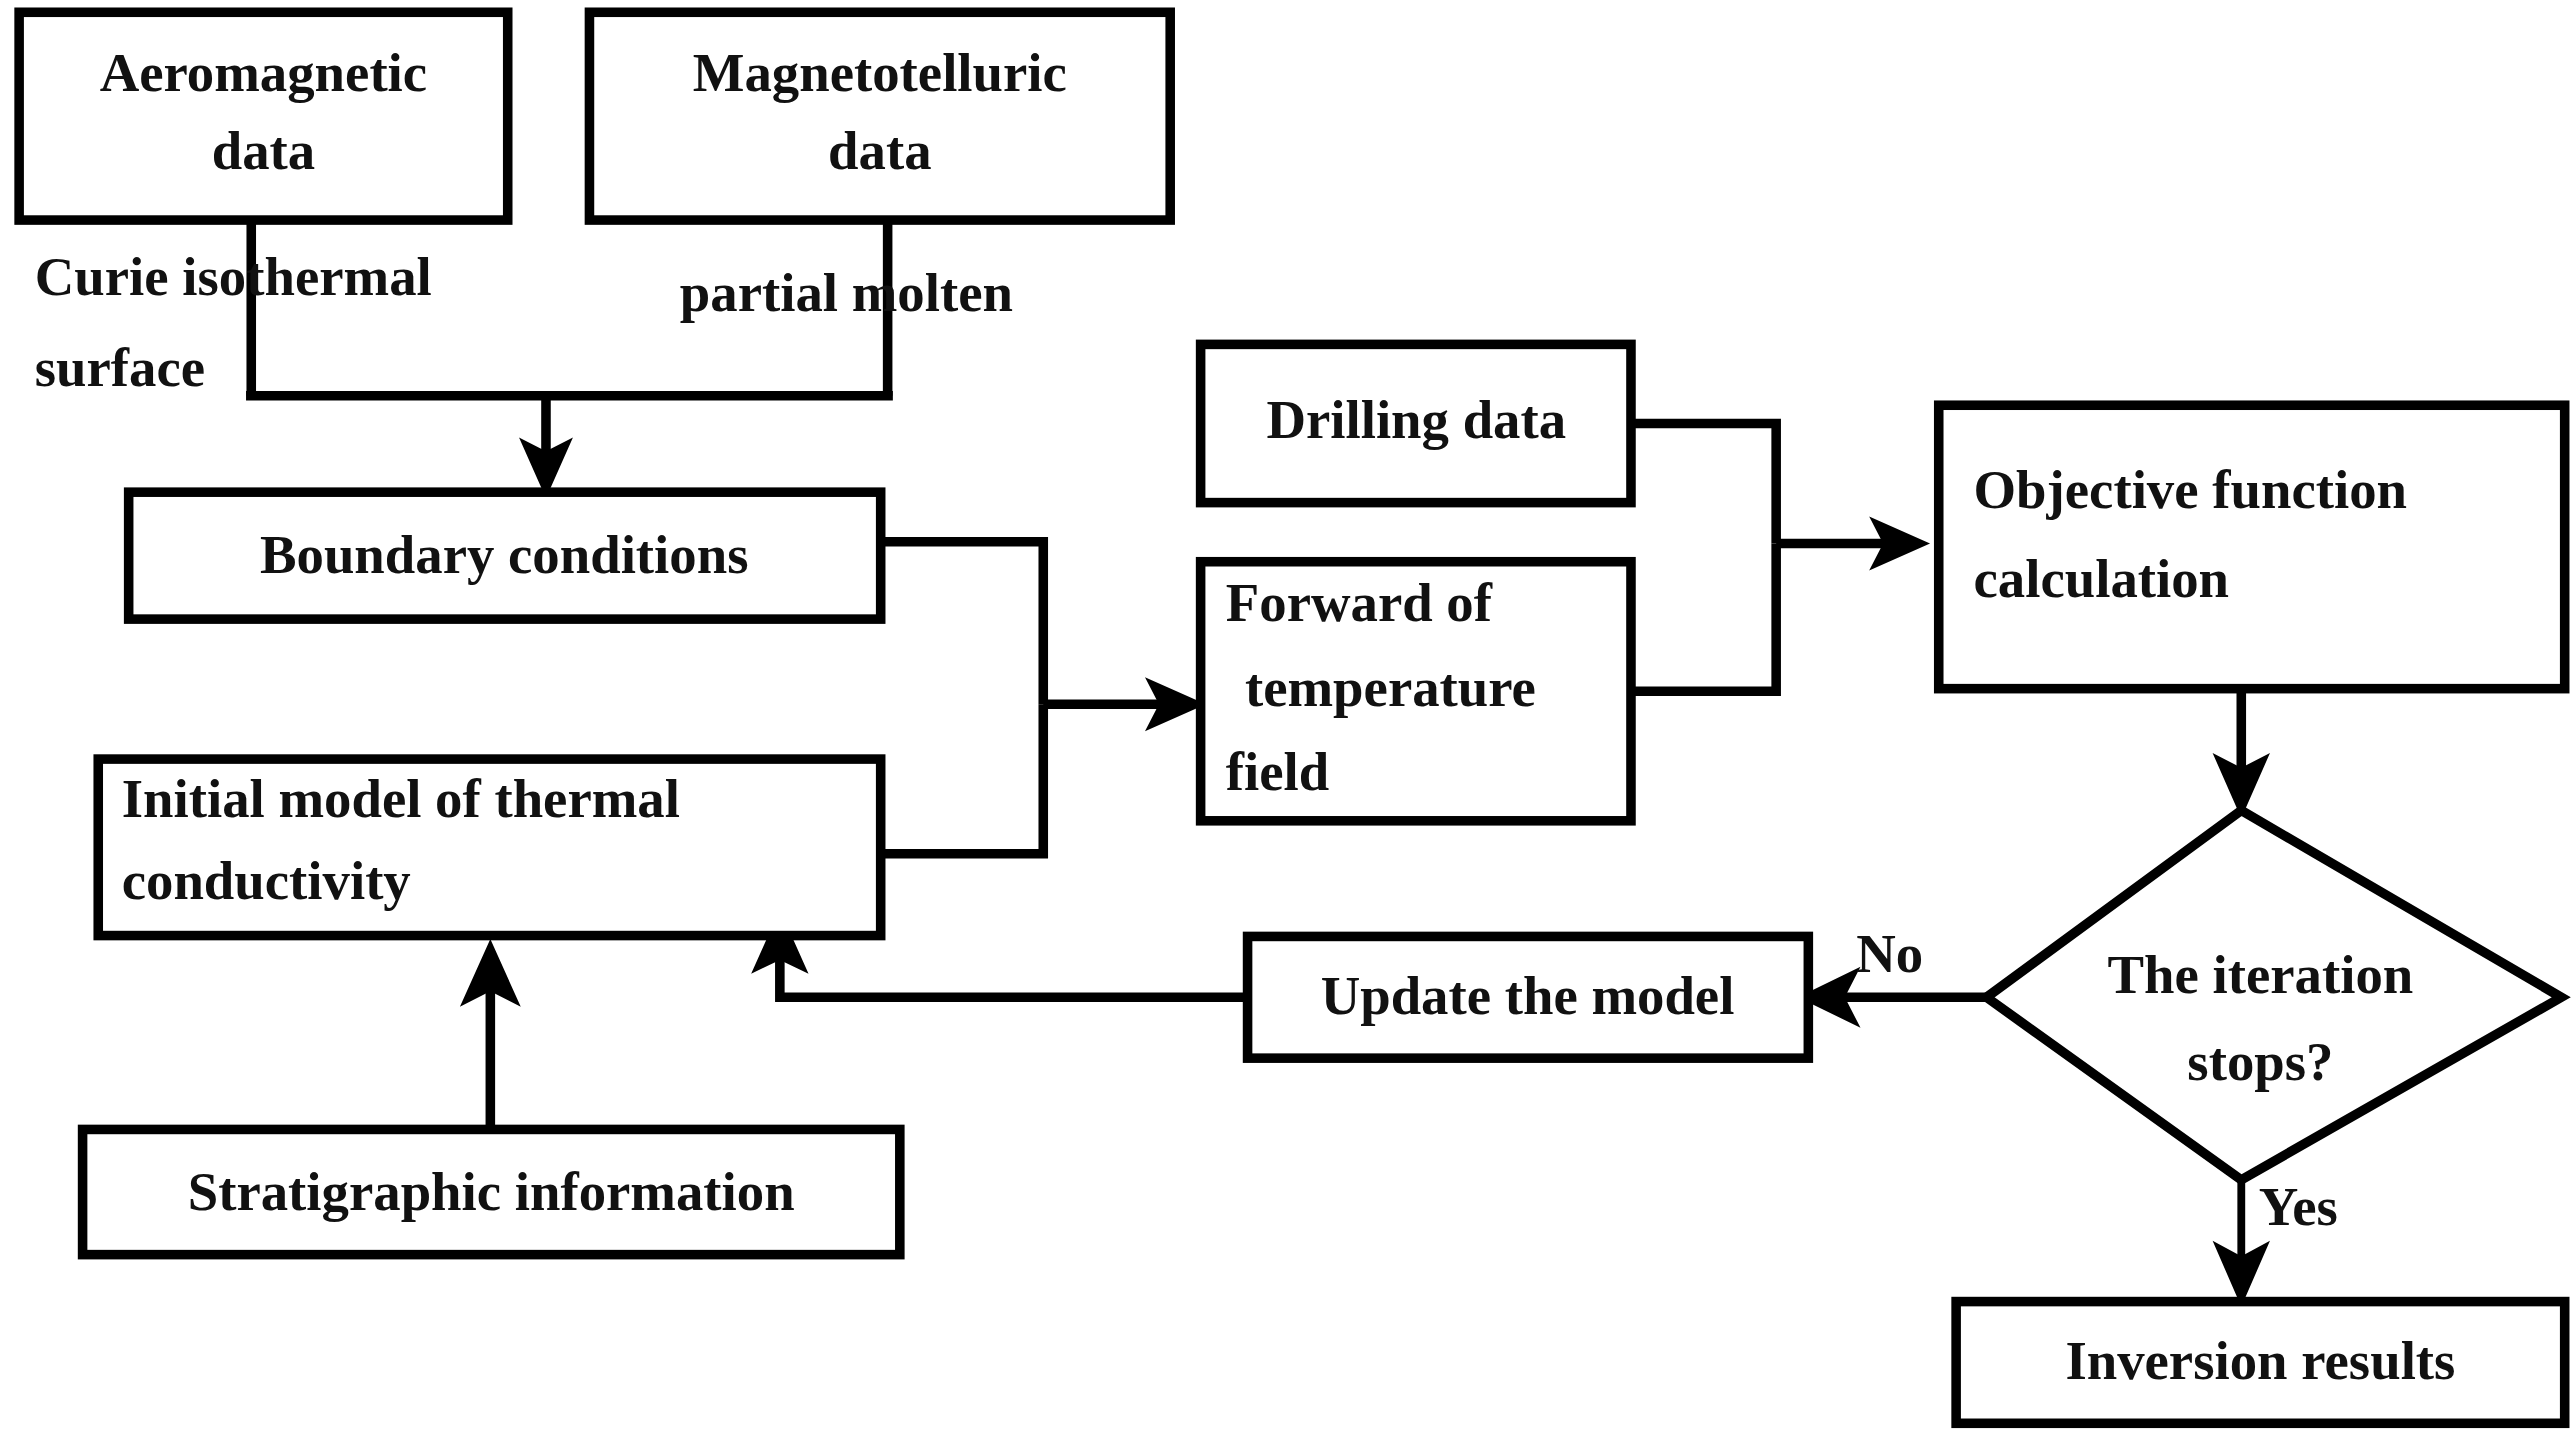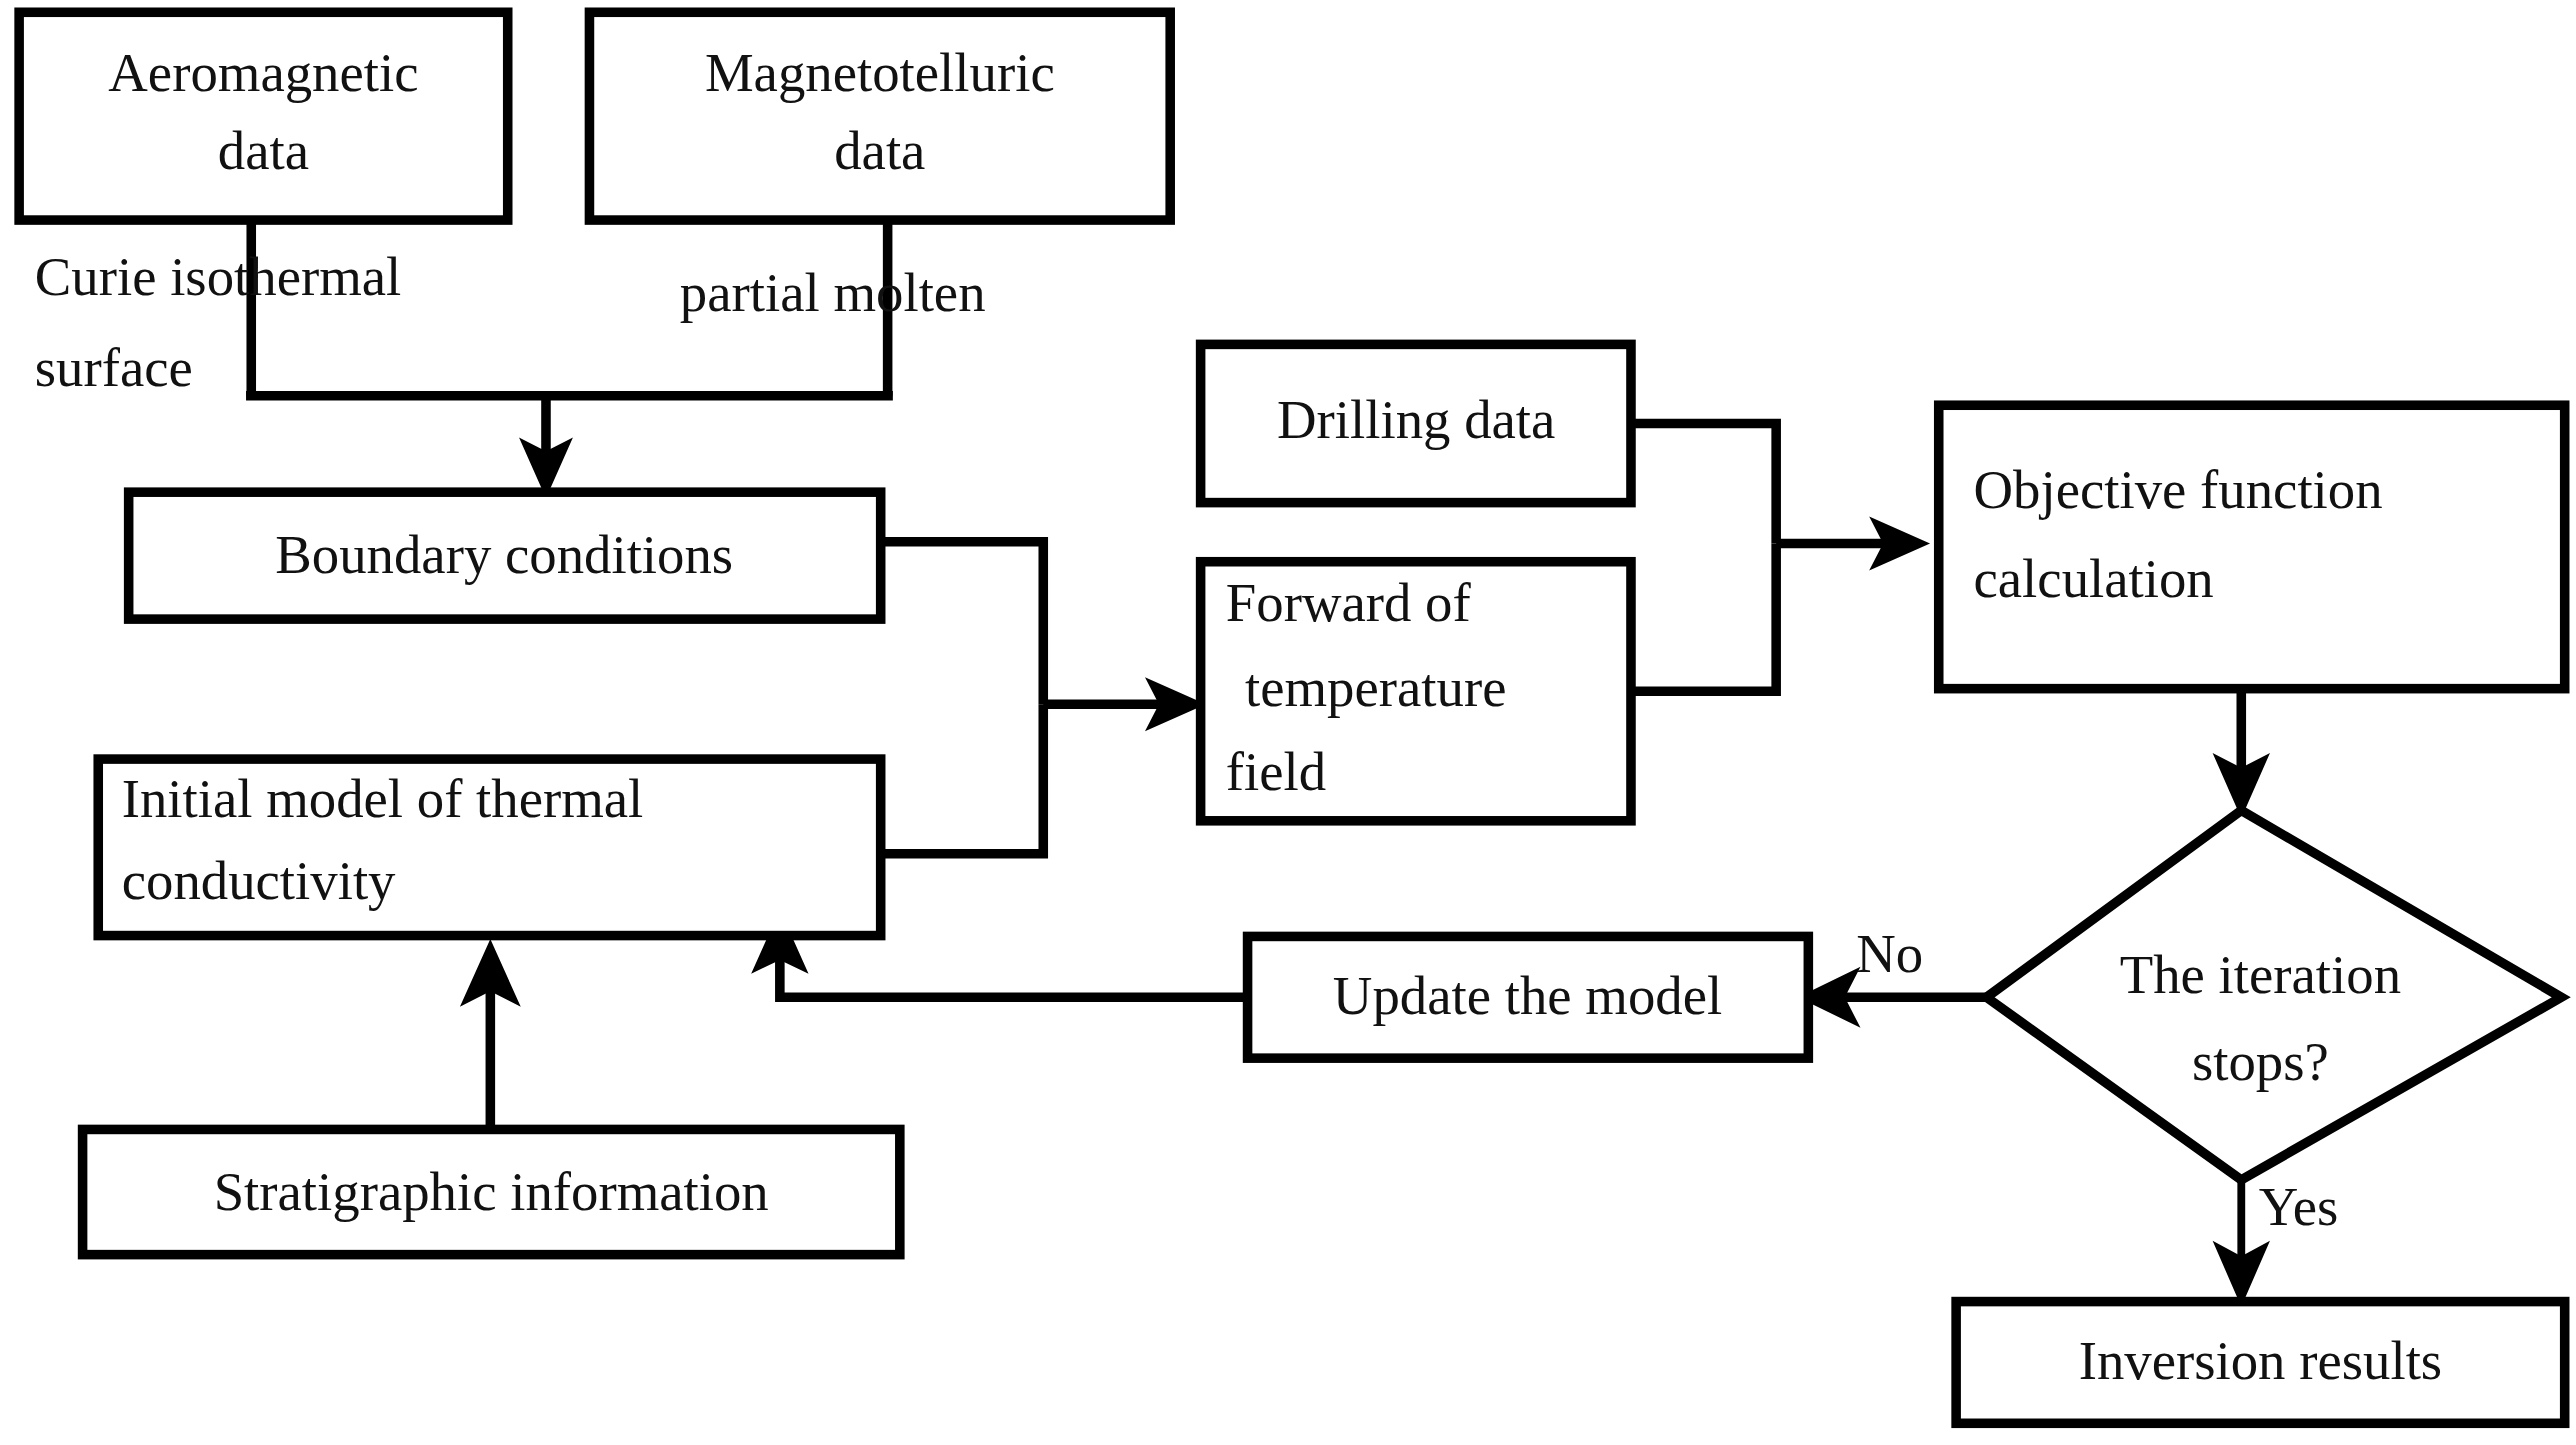--- a/index.html
+++ b/index.html
@@ -9,20 +9,21 @@
   }
   body {
     font-family: "Liberation Serif", "DejaVu Serif", serif;
   }
   #canvas {
     position: relative;
     width: 2576px;
     height: 1446px;
     background: #ffffff;
     overflow: hidden;
+    font-weight: bold;
   }
   svg#flow {
     position: absolute;
     left: 0;
     top: 0;
     width: 2576px;
     height: 1446px;
   }
   .node-rect {
     fill: #ffffff;

